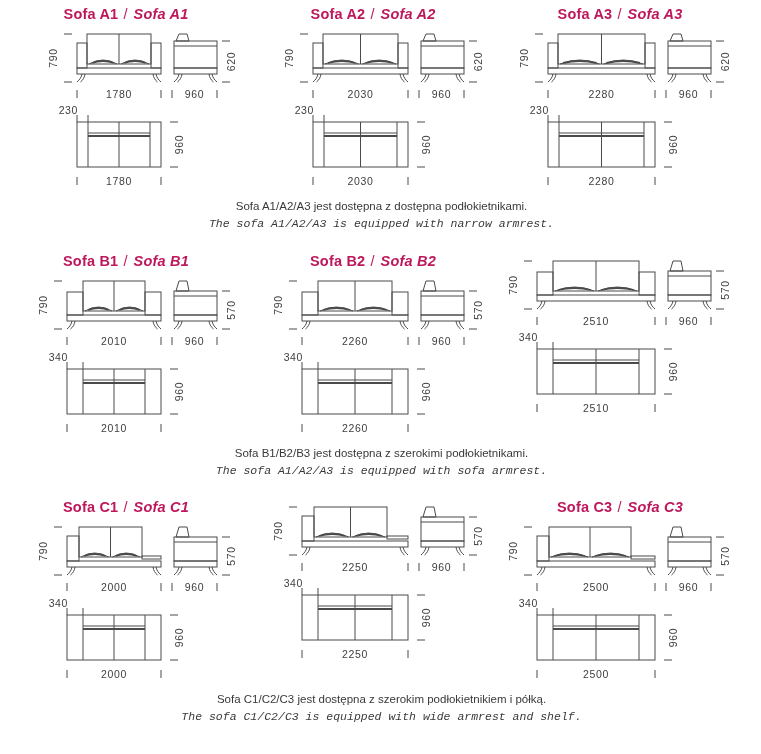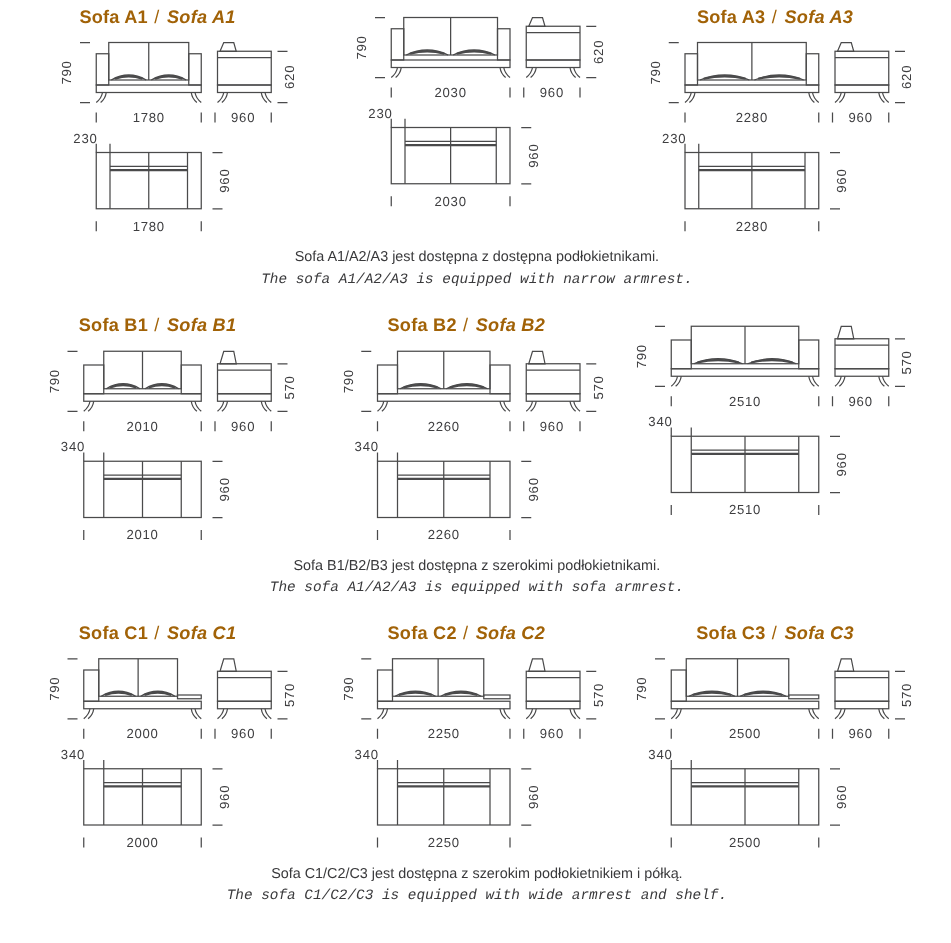--- a/index.html
+++ b/index.html
@@ -1,19 +1,19 @@
 <!DOCTYPE html>
 <html><head>
 <meta charset="utf-8">
 <style>
   html,body{margin:0;padding:0;background:#ffffff;}
   body{width:761px;height:754px;font-family:"Liberation Sans",sans-serif;overflow:hidden;}
   .sheet{padding:6px 0 0 9px;}
   .panels{display:grid;grid-template-columns:repeat(3,234px);column-gap:13px;}
-  .panel-title{height:20px;text-align:center;font-size:14.5px;font-weight:600;color:#a16207;letter-spacing:.2px;white-space:nowrap;}
+  .panel-title{height:20px;text-align:center;font-size:14.5px;font-weight:600;color:#be185d;letter-spacing:.2px;white-space:nowrap;}
   .panel-title .sep{margin:0 5px;font-weight:500;}
   .panel-title .t2{font-style:italic;margin-left:1px;}
   .drawing{width:234px;height:170px;}
   .caption{width:745px;text-align:center;font-size:11.5px;color:#39393b;line-height:1.5;margin:2px 0 20px;}
   .cap-en{font-style:italic;font-family:Liberation Mono, monospace;}
   section.row:last-child .caption{margin-bottom:0;text-align:center;}
   svg text{font-family:"Liberation Sans",sans-serif;font-size:10.5px;fill:#3e3e40;letter-spacing:.6px;}
   svg .ln{stroke:#4a4a4b;fill:none;stroke-width:1;}
   svg .h{stroke-width:1.8;}
 </style>
@@ -68,20 +68,21 @@
                 <text x="69" y="88" text-anchor="end">230</text>
                 <path class="ln" d="M68 89V96M79 89V96"></path>
                 <path class="ln" d="M68 151V159M152 151V159"></path>
                 <text x="110" y="158.5" text-anchor="middle">1780</text>
                 <path class="ln" d="M161 96H169M161 141H169"></path>
                 <text transform="translate(174 118.5) rotate(-90)" text-anchor="middle">960</text>
               </g>
             </svg></div>
       </div>
       <div class="panel">
+        <div class="panel-title"><span class="t1">Sofa A2</span><span class="sep">/</span><span class="t2">Sofa A2</span></div>
         <div class="drawing"><svg width="234" height="170" viewBox="0 0 234 170" xmlns="http://www.w3.org/2000/svg">
               <g>
                 <rect class="ln" x="57" y="17" width="10" height="25"></rect>
                 <rect class="ln" x="142" y="17" width="10" height="25"></rect>
                 <rect class="ln" x="67" y="8" width="75" height="30"></rect>
                 <line class="ln" x1="104.5" y1="8" x2="104.5" y2="38"></line>
                 <path class="ln" d="M69 38Q85.75 30 102.5 38"></path>
                 <path class="ln h" d="M72 37Q85.75 33 99.5 37"></path>
                 <path class="ln" d="M106.5 38Q123.25 30 140 38"></path>
                 <path class="ln h" d="M109.5 37Q123.25 33 137 37"></path>
@@ -384,21 +385,20 @@
                 <text x="59" y="88" text-anchor="end">340</text>
                 <path class="ln" d="M58 89V96M74 89V96"></path>
                 <path class="ln" d="M58 151V159M152 151V159"></path>
                 <text x="105" y="158.5" text-anchor="middle">2000</text>
                 <path class="ln" d="M161 96H169M161 141H169"></path>
                 <text transform="translate(174 118.5) rotate(-90)" text-anchor="middle">960</text>
               </g>
             </svg></div>
       </div>
       <div class="panel">
-        <div class="panel-title"><span class="t1">Sofa C2</span><span class="sep">/</span><span class="t2">Sofa C2</span></div>
         <div class="drawing"><svg width="234" height="170" viewBox="0 0 234 170" xmlns="http://www.w3.org/2000/svg">
               <g>
                 <rect class="ln" x="46" y="17" width="12" height="25"></rect>
                 <rect class="ln" x="58" y="8" width="73" height="30"></rect>
                 <line class="ln" x1="94.5" y1="8" x2="94.5" y2="38"></line>
                 <path class="ln" d="M60 38Q76.25 30 92.5 38"></path>
                 <path class="ln h" d="M63 37Q76.25 33 89.5 37"></path>
                 <path class="ln" d="M96.5 38Q112.75 30 129 38"></path>
                 <path class="ln h" d="M99.5 37Q112.75 33 126 37"></path>
                 <rect class="ln" x="131" y="37" width="21" height="3"></rect>

